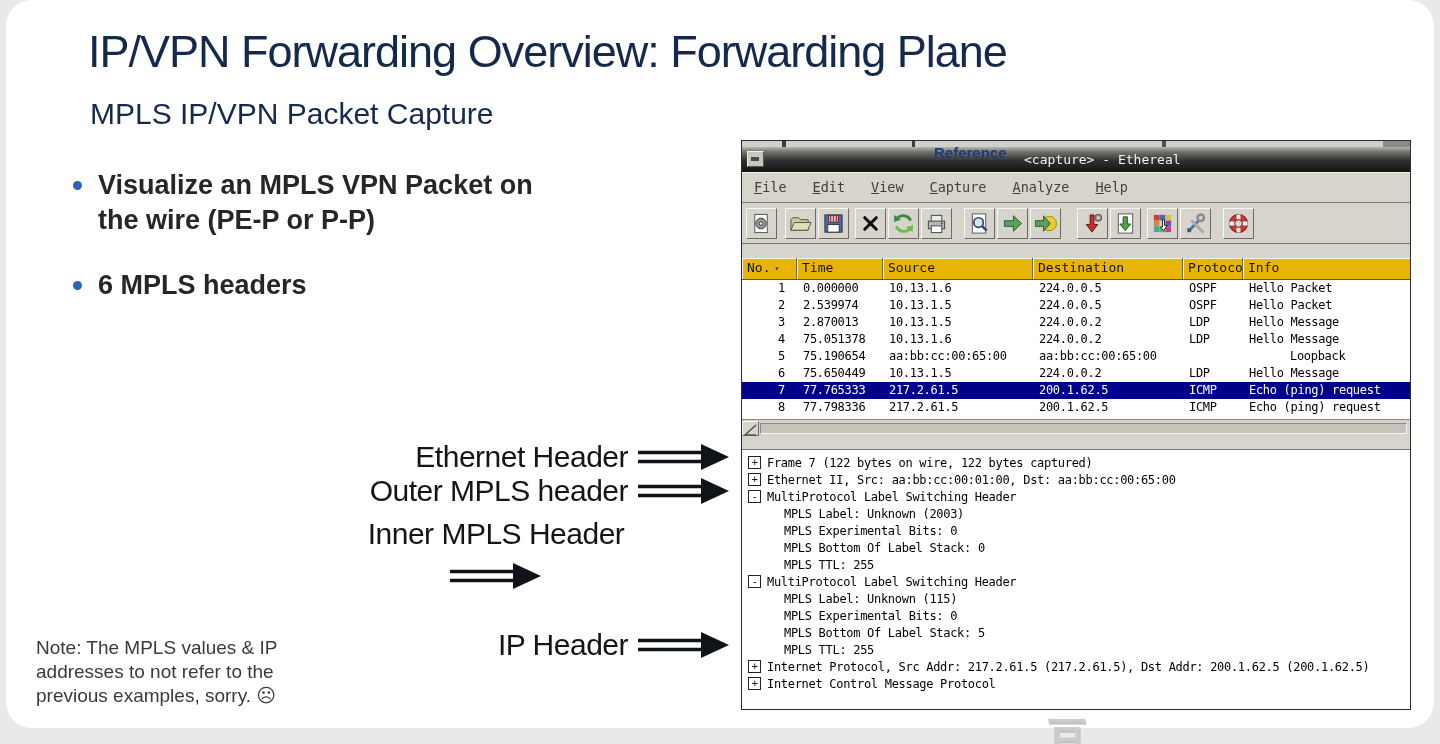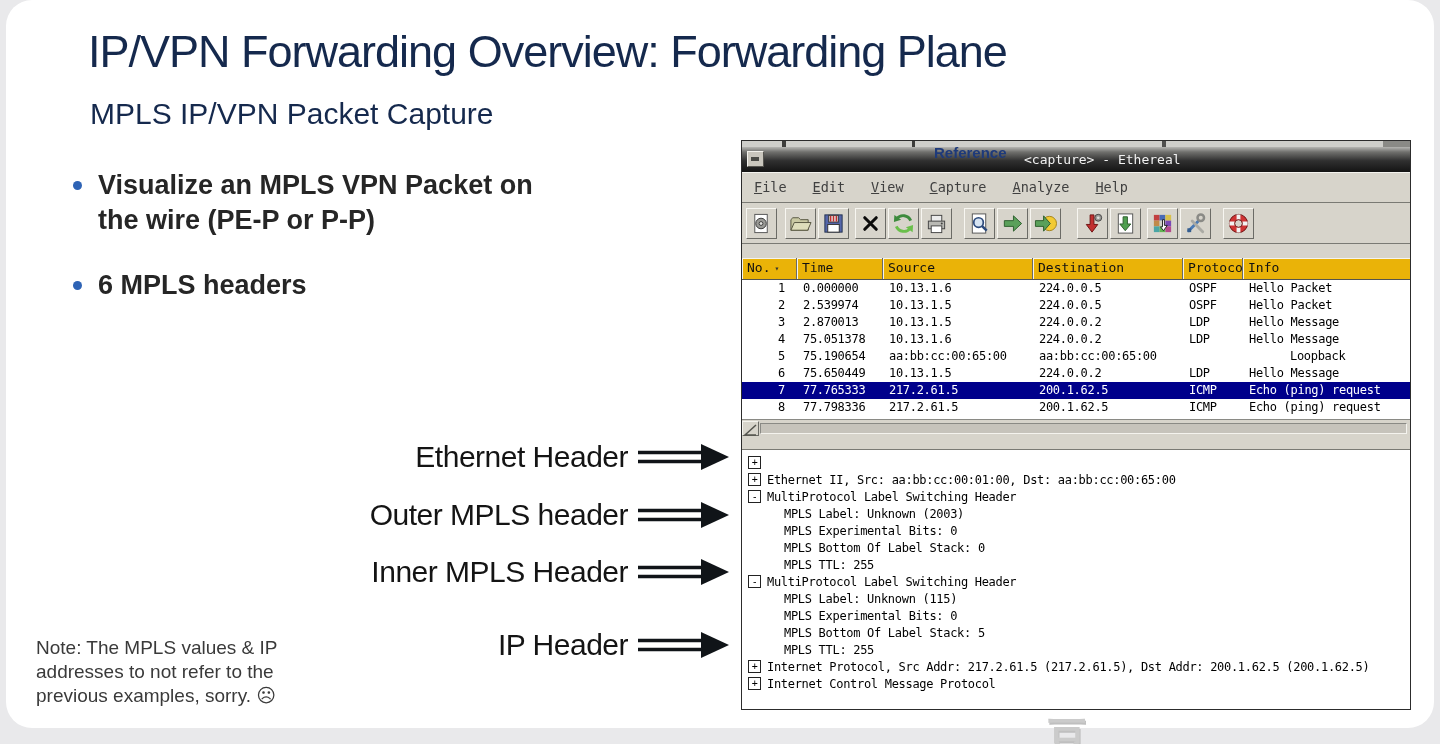--- a/index.html
+++ b/index.html
@@ -67,29 +67,29 @@
 
   <div id="callouts">
       <div class="callout" style="top: 438px;">
         <span class="clabel">Ethernet Header</span>
         <svg width="92" height="30" viewBox="0 0 92 30">
           <line x1="0" y1="10.5" x2="66" y2="10.5" stroke="#101418" stroke-width="3.4"></line>
           <line x1="0" y1="19.5" x2="66" y2="19.5" stroke="#101418" stroke-width="3.4"></line>
           <polygon points="63,2 91,15 63,28" fill="#101418"></polygon>
         </svg>
       </div>
-      <div class="callout" style="top: 472px; margin-top: 24px;">
+      <div class="callout" style="top: 472px;">
         <span class="clabel">Outer MPLS header</span>
         <svg width="92" height="30" viewBox="0 0 92 30">
           <line x1="0" y1="10.5" x2="66" y2="10.5" stroke="#101418" stroke-width="3.4"></line>
           <line x1="0" y1="19.5" x2="66" y2="19.5" stroke="#101418" stroke-width="3.4"></line>
           <polygon points="63,2 91,15 63,28" fill="#101418"></polygon>
         </svg>
       </div>
-      <div class="callout" style="top: 553px;">
+      <div class="callout" style="top: 553px; flex-direction: column;">
         <span class="clabel">Inner MPLS Header</span>
         <svg width="92" height="30" viewBox="0 0 92 30">
           <line x1="0" y1="10.5" x2="66" y2="10.5" stroke="#101418" stroke-width="3.4"></line>
           <line x1="0" y1="19.5" x2="66" y2="19.5" stroke="#101418" stroke-width="3.4"></line>
           <polygon points="63,2 91,15 63,28" fill="#101418"></polygon>
         </svg>
       </div>
       <div class="callout" style="top: 626px;">
         <span class="clabel">IP Header</span>
         <svg width="92" height="30" viewBox="0 0 92 30">
@@ -299,20 +299,21 @@
         <svg width="15" height="13" viewBox="0 0 15 13">
             <path d="M13 1 L2 11 L13 11" fill="none" stroke="#55554f" stroke-width="1.5"></path>
           </svg>
       </div>
       <div class="track"></div>
     </div>
     <div class="chromeband"></div>
     <div class="detail" id="detail">
         <div class="drow">
           <span class="exp">+</span>
+          <span>Frame 7 (122 bytes on wire, 122 bytes captured)</span>
         </div>
         <div class="drow">
           <span class="exp">+</span>
           <span>Ethernet II, Src: aa:bb:cc:00:01:00, Dst: aa:bb:cc:00:65:00</span>
         </div>
         <div class="drow">
           <span class="exp">-</span>
           <span>MultiProtocol Label Switching Header</span>
         </div>
         <div class="drow child">

